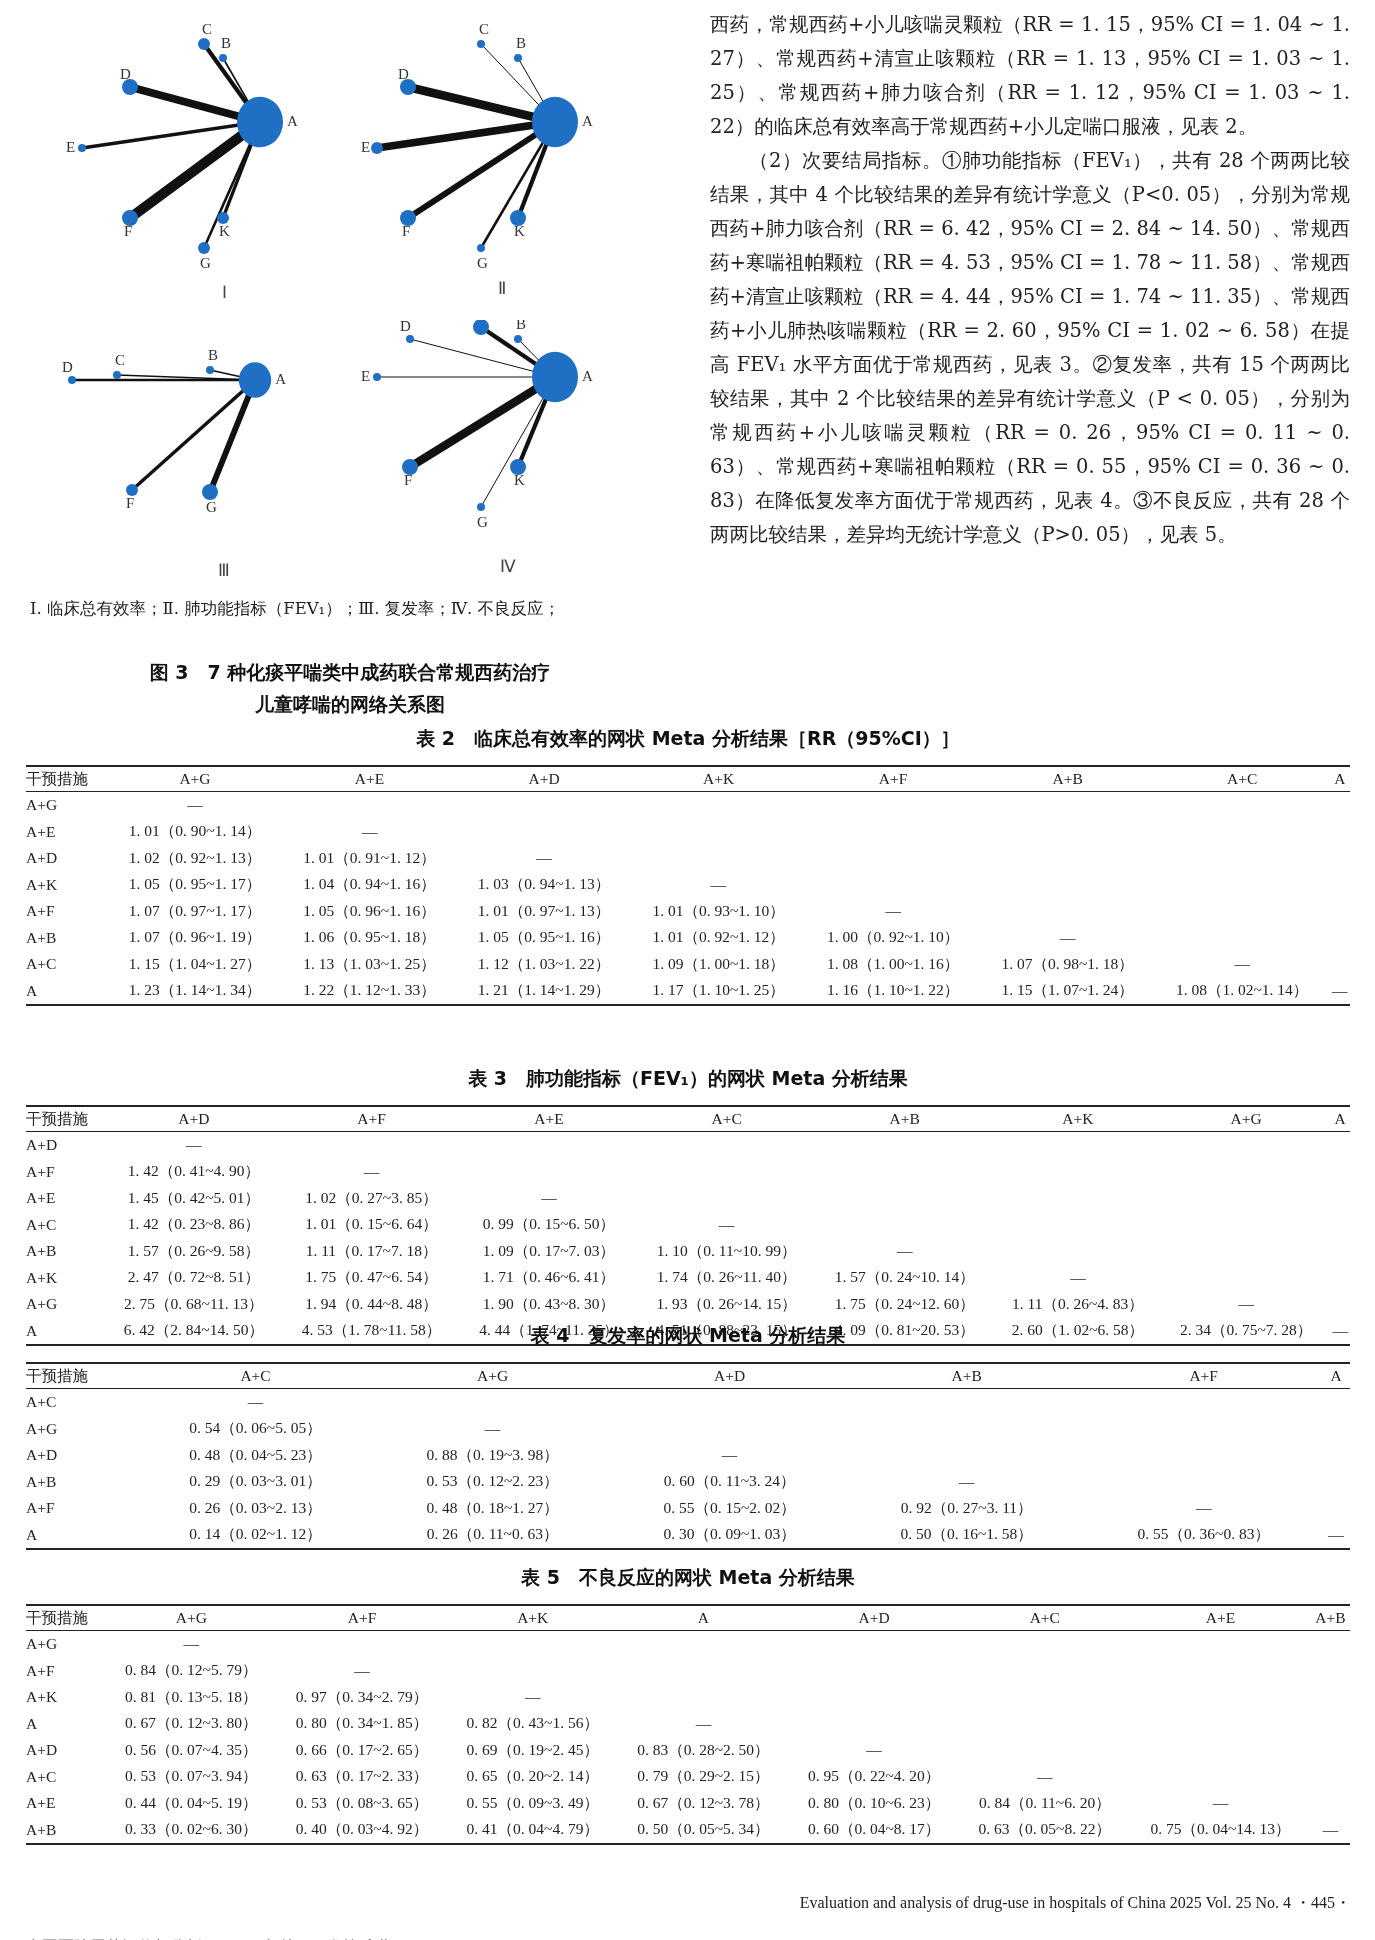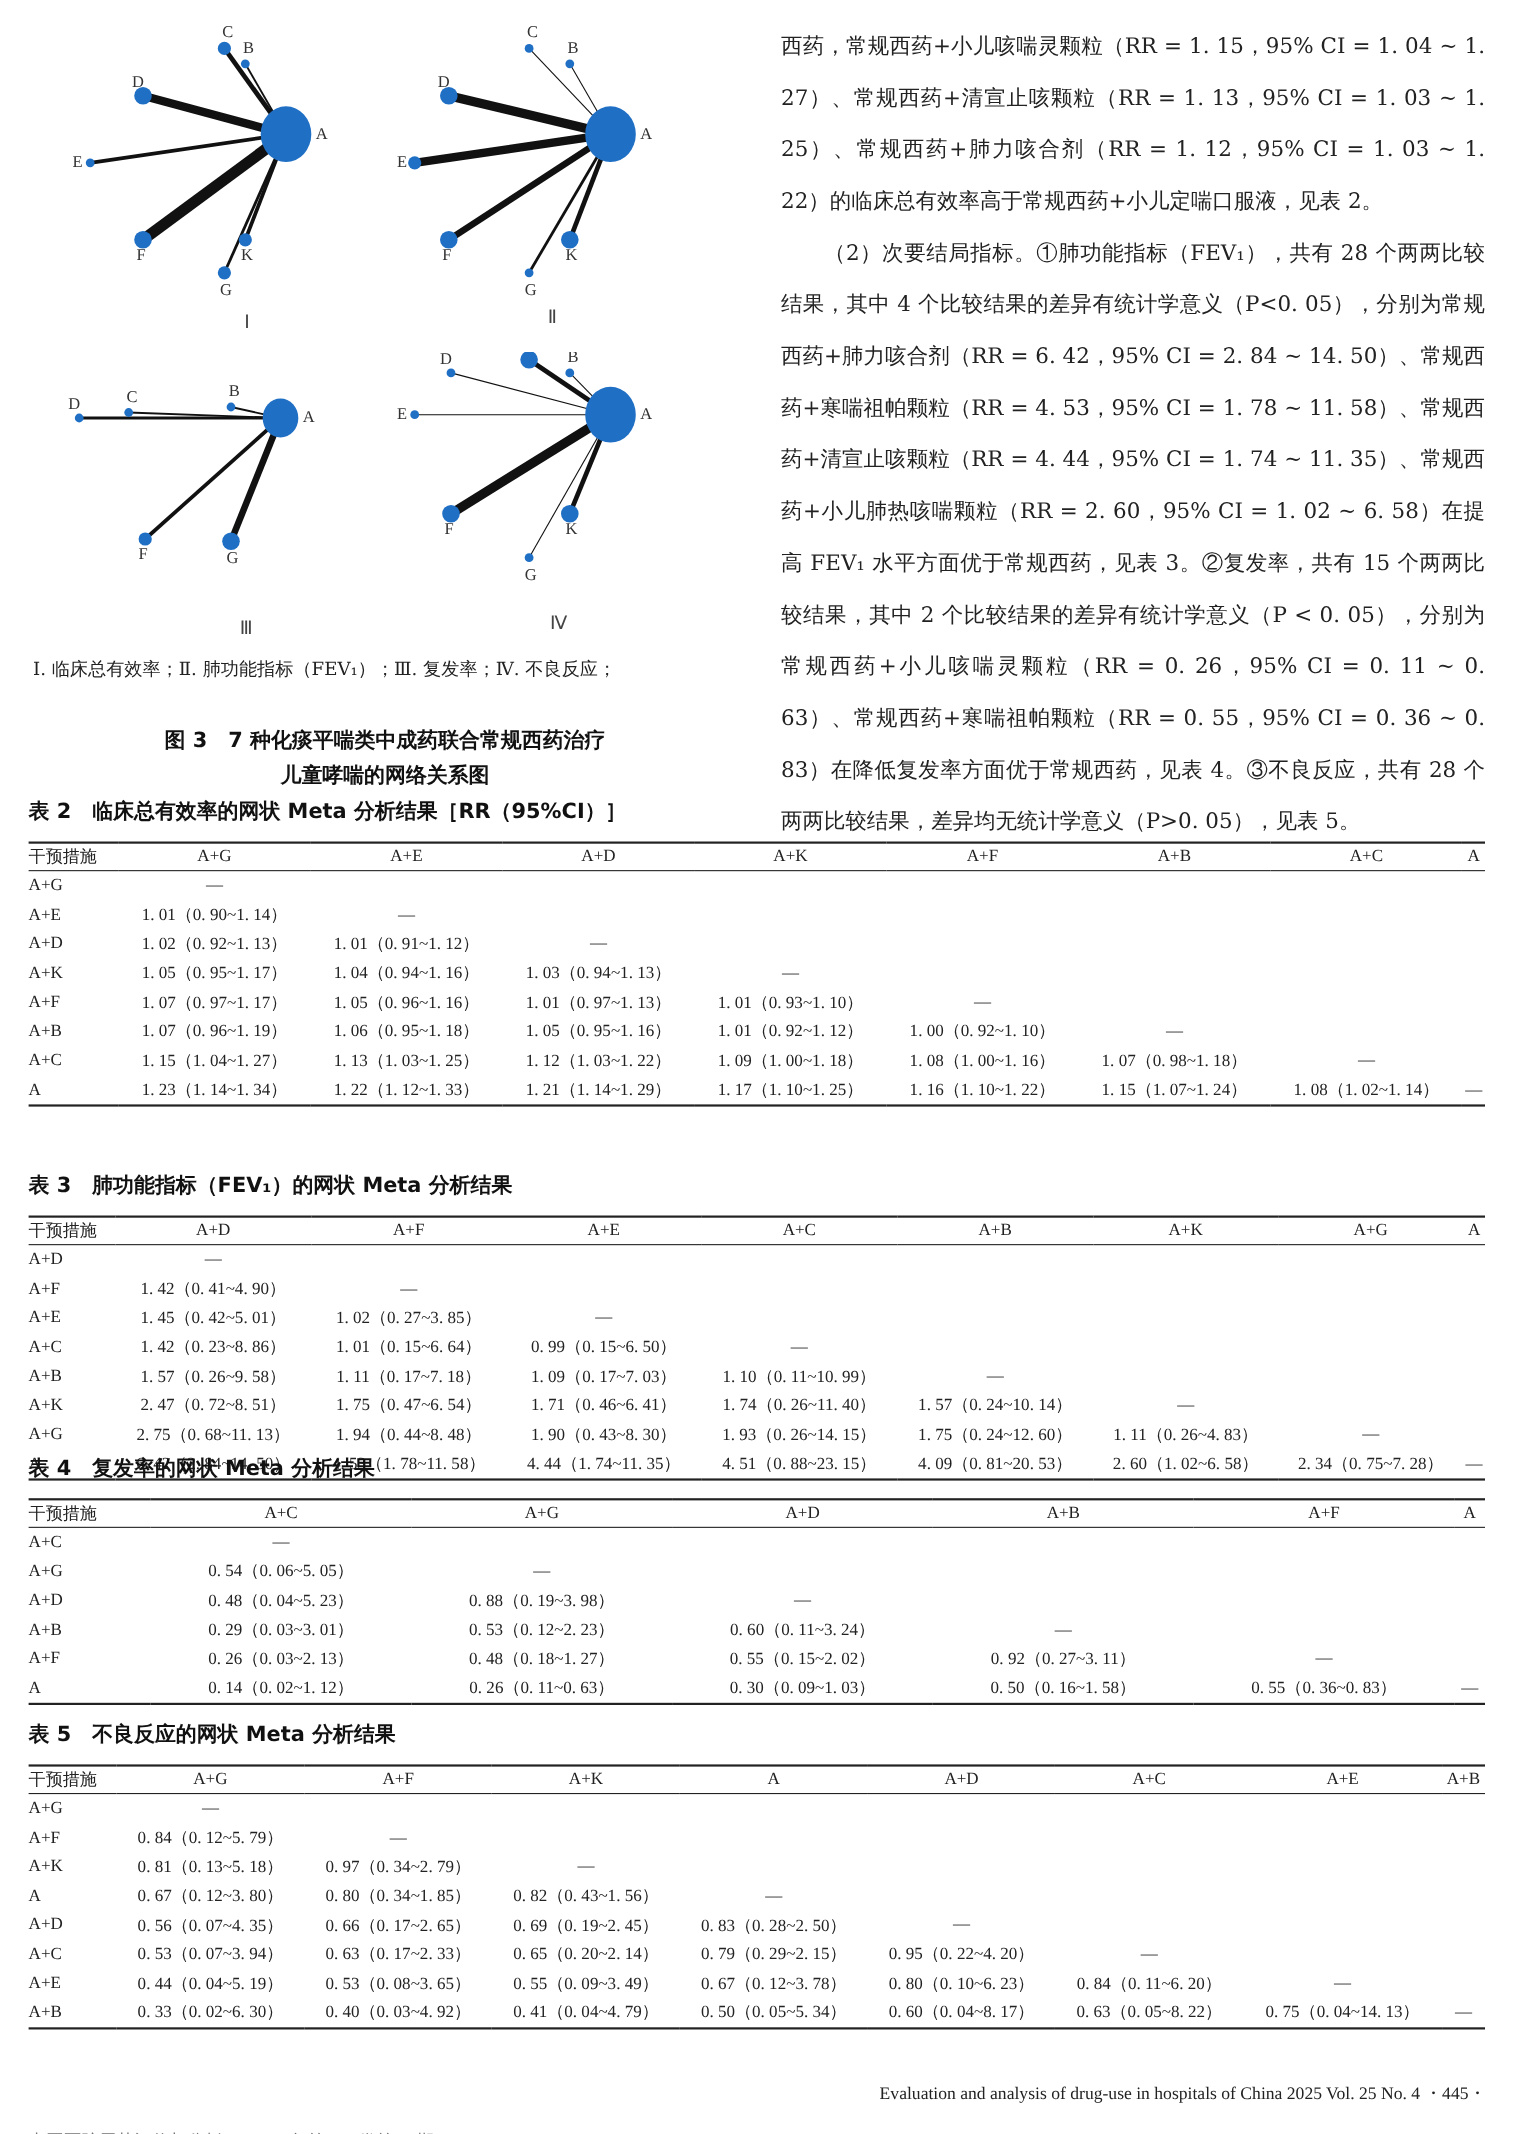--- a/index.html
+++ b/index.html
@@ -4,25 +4,25 @@
 <style>
   html, body { margin:0; padding:0; background:#ffffff; }
   body { width:1375px; height:1940px; position:relative; overflow:hidden;
          font-family:"DejaVu Serif","Liberation Serif",serif; color:#1a1a1a; }
   .figure-area { position:absolute; left:0; top:0; width:690px; height:700px; }
   .net-svg { position:absolute; }
   .net-svg text { font-family:"Liberation Serif",serif; font-size:15px; fill:#333; }
   .panel-label { position:absolute; font-family:"Liberation Serif",serif; font-size:17px; color:#444; }
   .fig-legend { position:absolute; left:30px; top:598px; width:640px; font-size:16.5px; color:#222; white-space:nowrap; }
   .fig-caption { position:absolute; left:40px; width:620px; text-align:center; font-family:"DejaVu Sans",sans-serif; font-weight:bold; font-size:19px; color:#111;margin-top:24px; }
-  .body-text { position:absolute; left:710px; top:18px; width:640px; font-size:19.5px; line-height:47px; text-align:justify; color:#222; }
+  .body-text { position:absolute; left:710px; top:8px; width:640px; font-size:19.5px; line-height:34px; text-align:justify; color:#222; }
   .body-text p { margin:0; }
   .body-text p.indent { text-indent:2em; }
   .tbl-block { position:absolute; left:26px; width:1324px; }
-  .tbl-title { text-align:left; font-family:"DejaVu Sans",sans-serif; font-weight:bold; font-size:19px; color:#111; height:30px; line-height:30px; }
+  .tbl-title { text-align:center; font-family:"DejaVu Sans",sans-serif; font-weight:bold; font-size:19px; color:#111; height:30px; line-height:30px; }
   table.mt { width:100%; border-collapse:collapse; border-top:2.5px solid #222; border-bottom:2.5px solid #222;
              font-family:"Liberation Serif",serif; font-size:15.5px; color:#222;margin-top:12px; }
   table.mt th { font-weight:normal; border-bottom:1.5px solid #222; height:24px; padding:0; text-align:center; }
   table.mt th:first-child, table.mt td:first-child { text-align:left; padding-left:0; }
   table.mt td { height:26.5px; padding:0; text-align:center; white-space:nowrap; }
   .footer-left { position:absolute; left:26px; top:1893px; font-size:16px; color:#737373;margin-top:44px; }
   .footer-right { position:absolute; right:24px; top:1893px; font-size:16px; color:#222; font-family:"Liberation Serif",serif; }
 </style>
 </head>
 <body>

